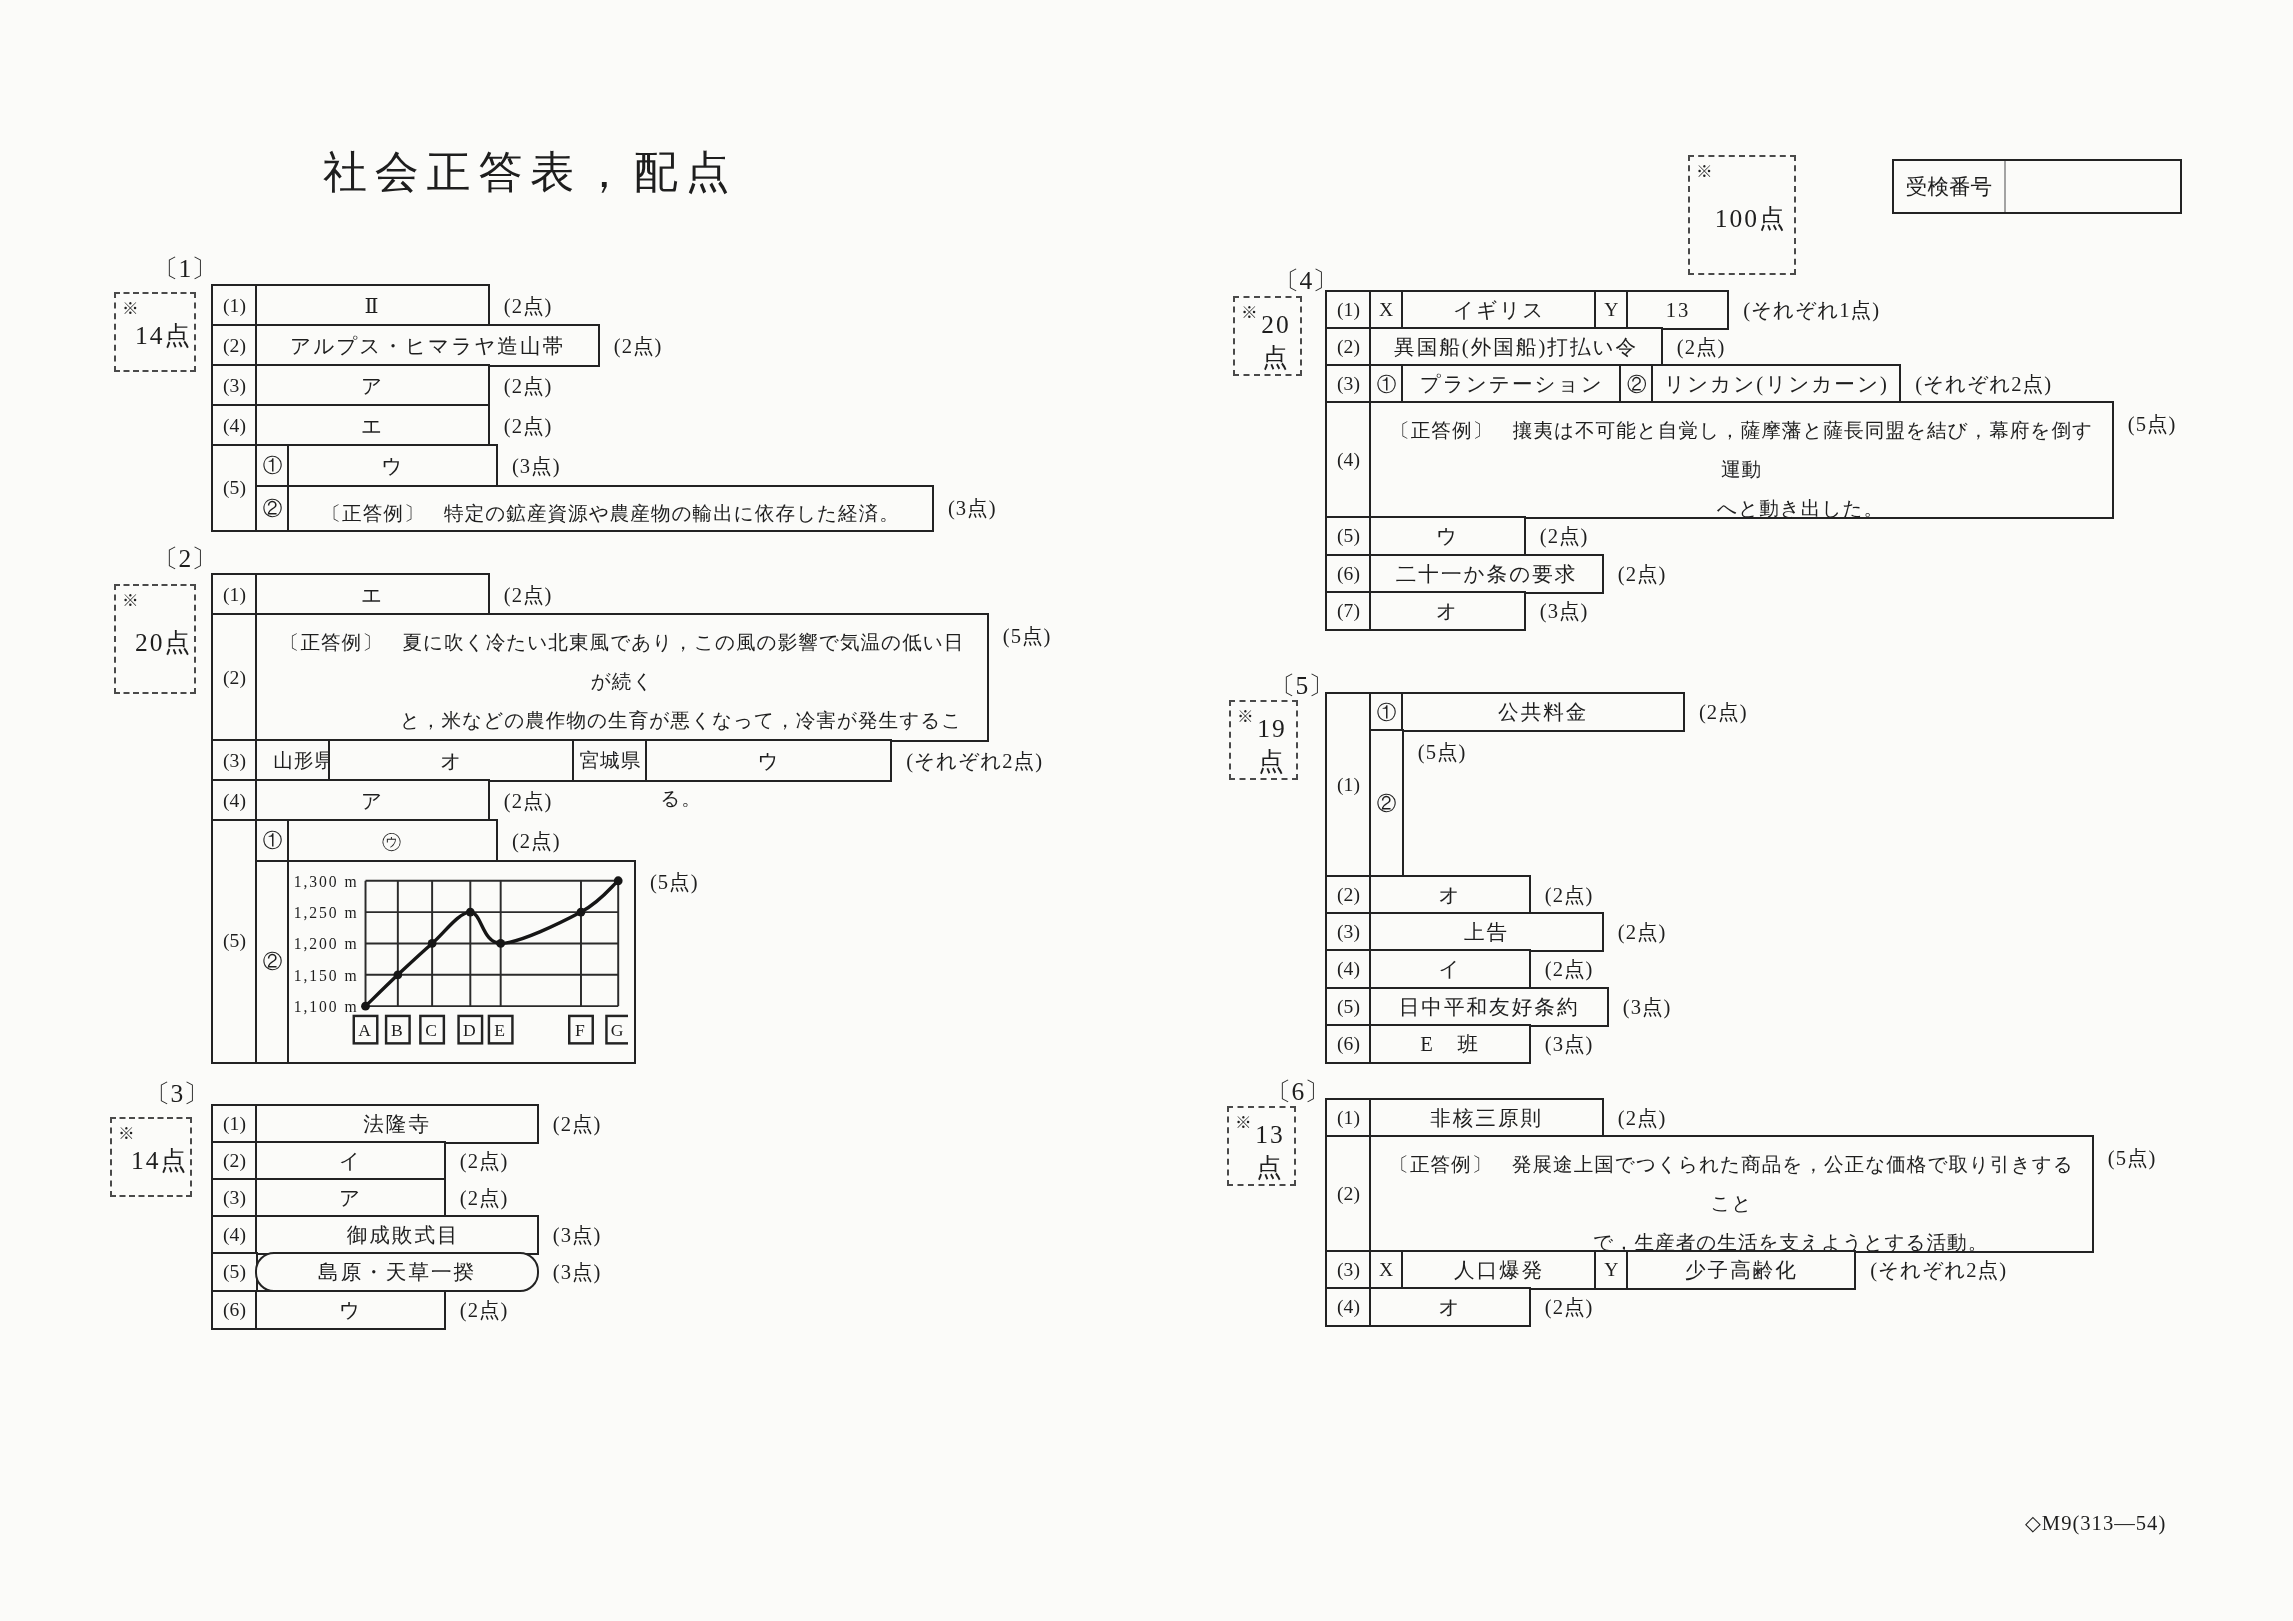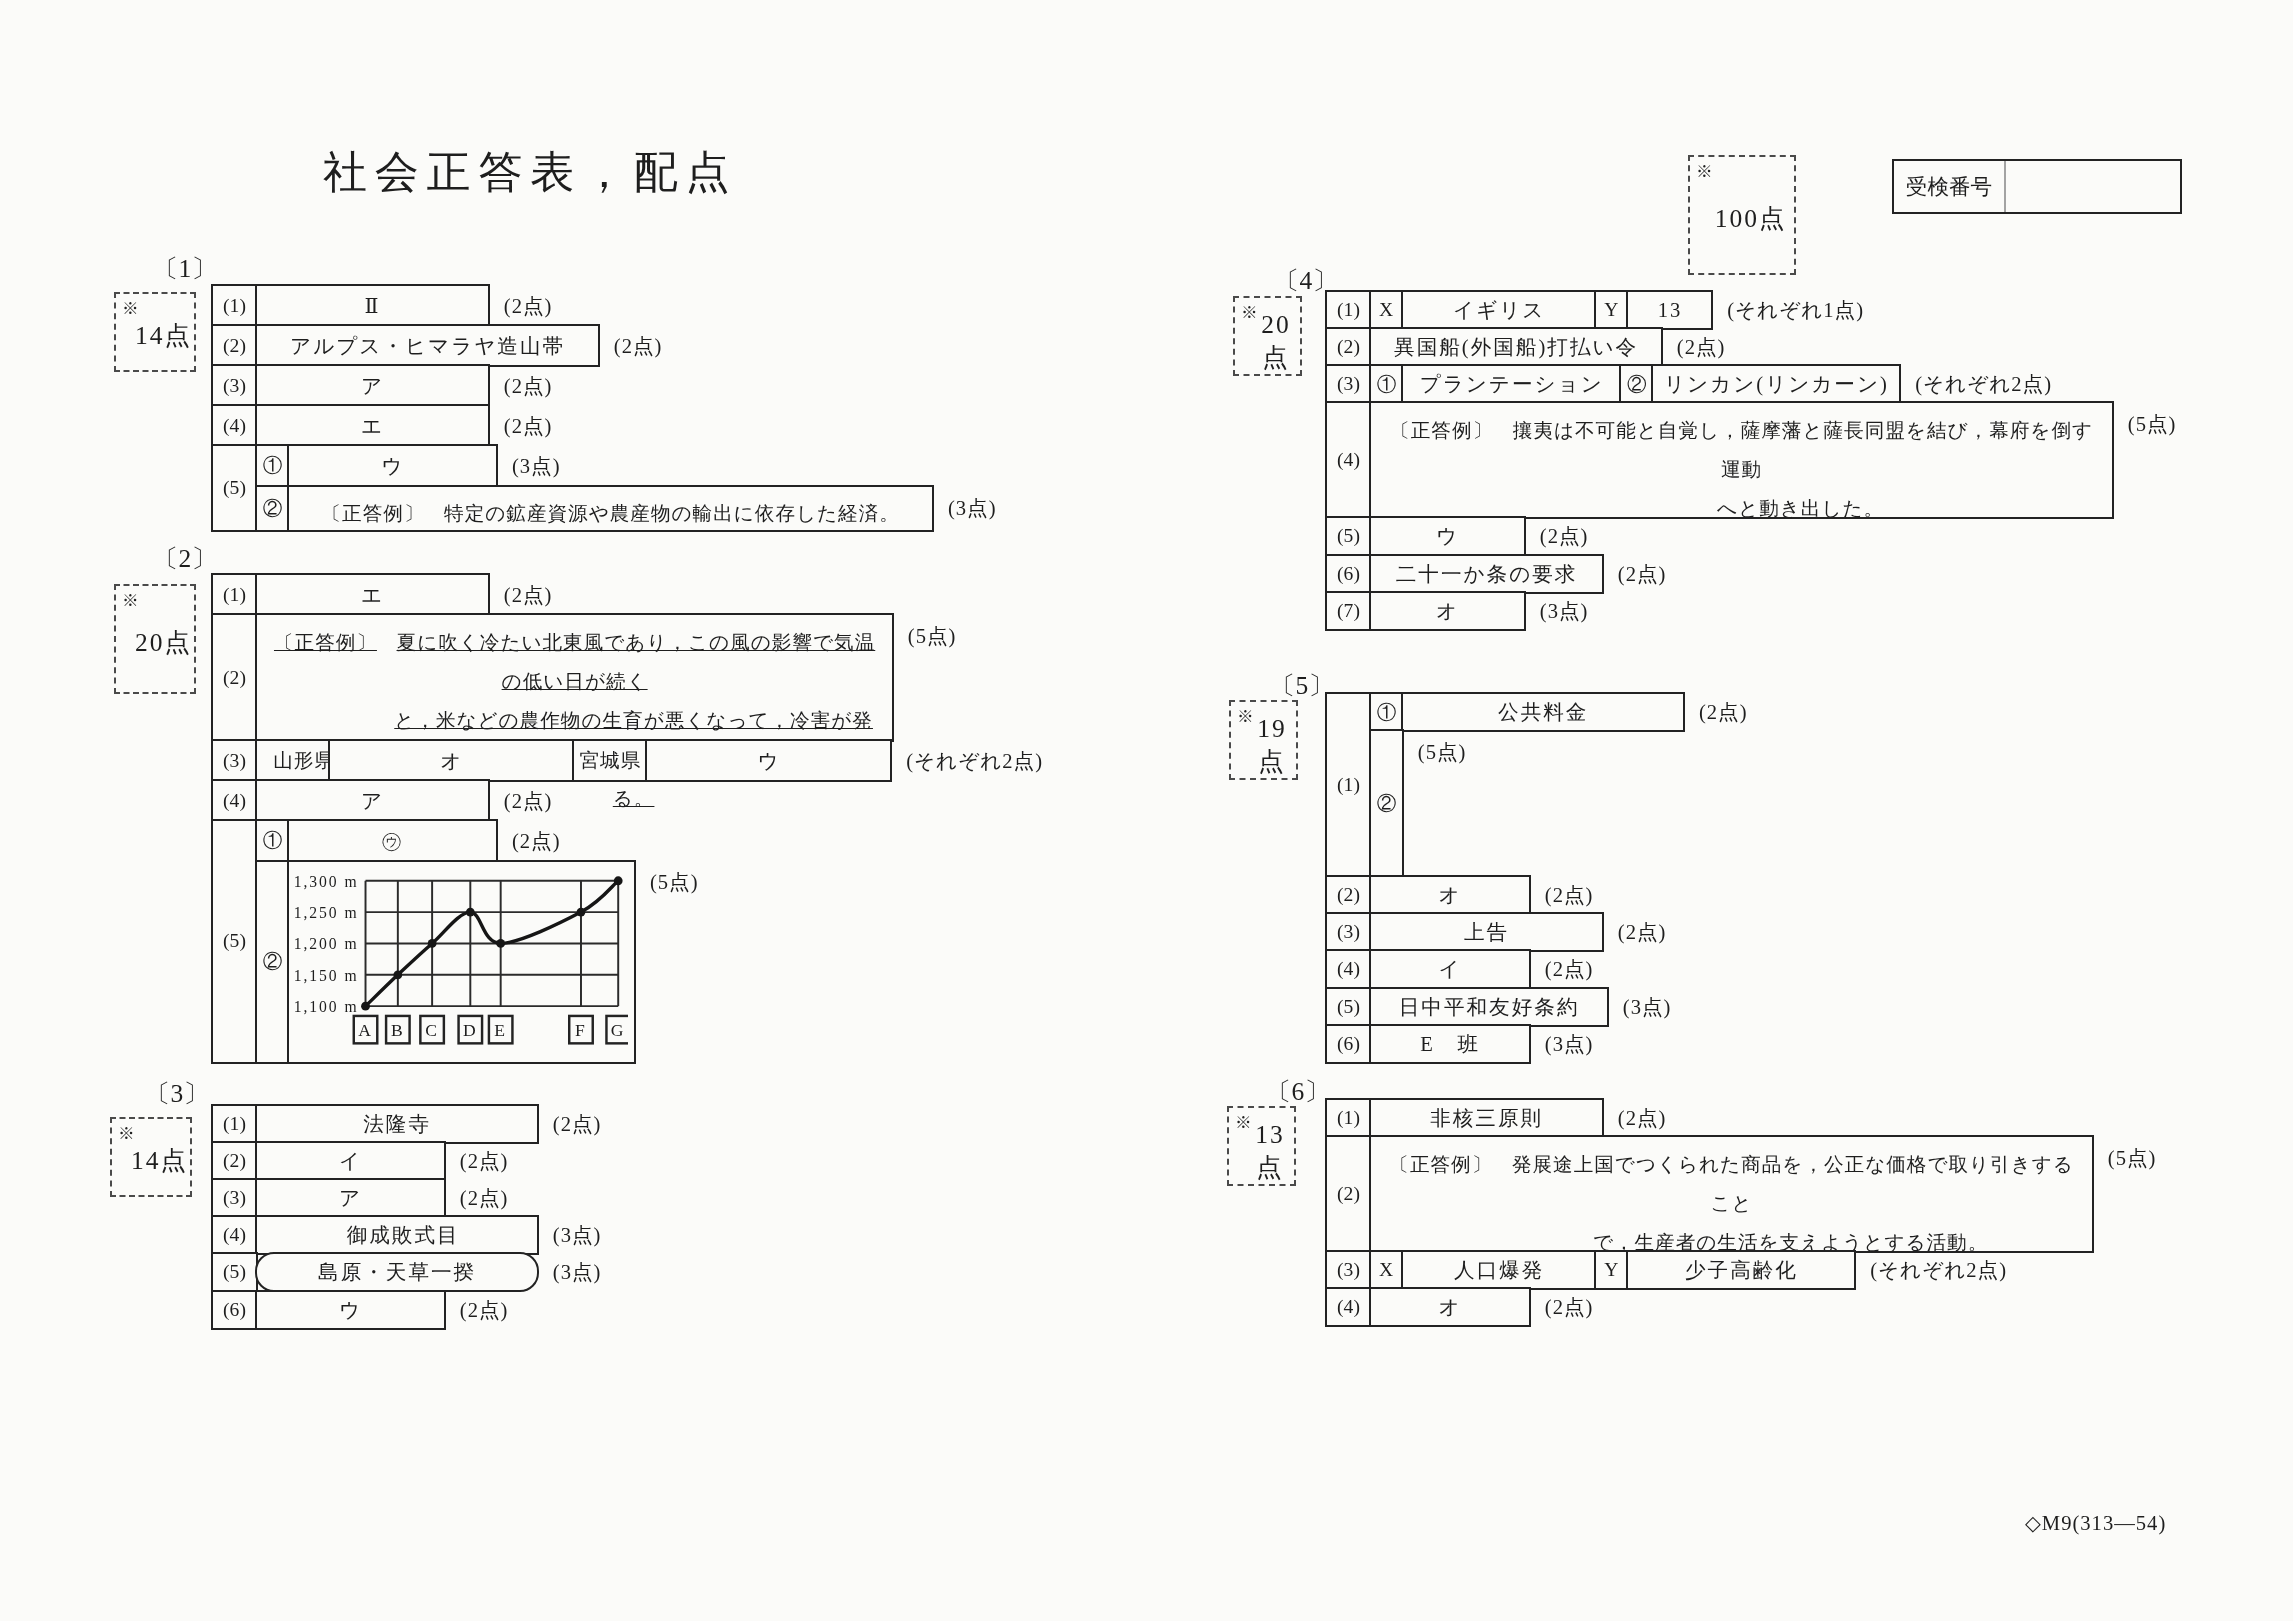--- a/index.html
+++ b/index.html
@@ -110,21 +110,21 @@
   <span class="val">20点</span>
 </div>
 <div class="table" style="left:211px;top:573px;">
   <div class="trow" style="height:43px;">
     <div class="cell num">(1)</div>
     <div class="cell" style="width:235px;">エ</div>
     <div class="pts">(2点)</div>
   </div>
   <div class="trow" style="height:129px;">
     <div class="cell num">(2)</div>
-    <div class="cell seito" style="width:639px;text-decoration:underline;">
+    <div class="cell seito" style="width:734px;">
       <div><span class="lbl">〔正答例〕</span><span>夏に吹く冷たい北東風であり，この風の影響で気温の低い日が続く</span></div>
       <div class="ind">と，米などの農作物の生育が悪くなって，冷害が発生することがあ</div>
       <div class="ind">る。</div>
     </div>
     <div class="pts top">(5点)</div>
   </div>
   <div class="trow" style="height:43px;">
     <div class="cell num">(3)</div>
     <div class="cell key" style="width:76px;padding-left:22px;">山形県</div>
     <div class="cell" style="width:247px;">オ</div>
@@ -238,21 +238,21 @@
 <div class="abs scorebox" style="left:1233px;top:296px;width:69px;height:80px;">
   <span class="note">※</span>
   <span class="val">20点</span>
 </div>
 <div class="table" style="left:1325px;top:290px;">
   <div class="trow" style="height:40px;">
     <div class="cell num">(1)</div>
     <div class="cell key" style="width:35px;">X</div>
     <div class="cell" style="width:196px;">イギリス</div>
     <div class="cell key" style="width:35px;">Y</div>
-    <div class="cell" style="width:87px;">13</div>
+    <div class="cell" style="width:103px;">13</div>
     <div class="pts">(それぞれ1点)</div>
   </div>
   <div class="trow" style="height:40px;">
     <div class="cell num">(2)</div>
     <div class="cell" style="width:294px;">異国船(外国船)打払い令</div>
     <div class="pts">(2点)</div>
   </div>
   <div class="trow" style="height:40px;">
     <div class="cell num">(3)</div>
     <div class="cell sub">①</div>

